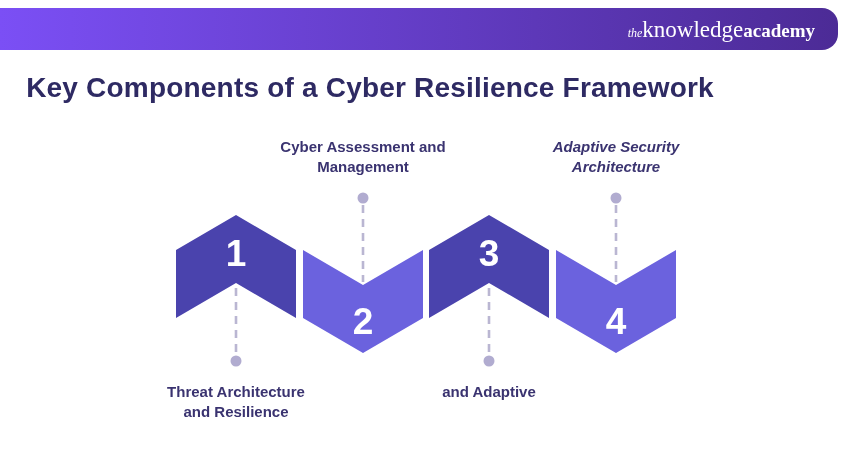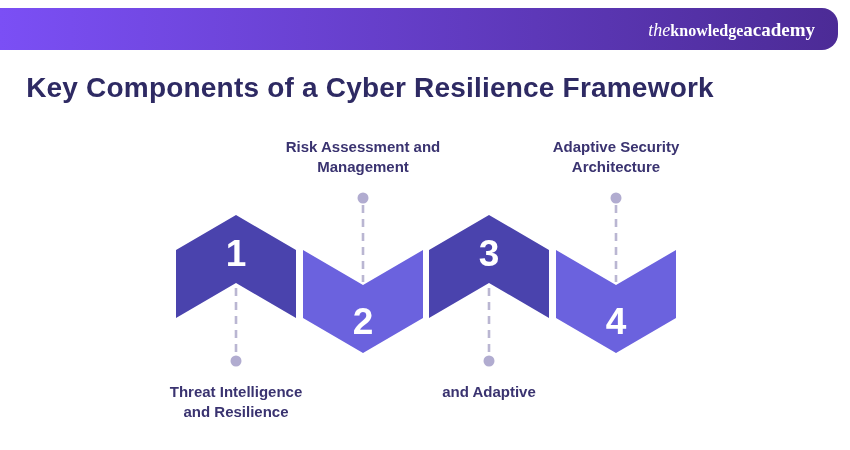--- a/index.html
+++ b/index.html
@@ -23,25 +23,25 @@
     box-sizing: border-box;
   }
   .logo {
     color: #ffffff;
     font-family: "Liberation Serif", serif;
     white-space: nowrap;
     line-height: 1;
   }
   .logo .logo-the {
     font-style: italic;
-    font-size: 18px;
+    font-size: 12px;
   }
   .logo .logo-knowledge {
-    font-size: 16px;
-    font-weight: 700;
+    font-size: 23px;
+    font-weight: 400;
   }
   .logo .logo-academy {
     font-size: 19px;
     font-weight: 700;
   }
   
   .page-title {
     position: absolute;
     left: 0; top: 72px;
     width: 740px;
@@ -74,21 +74,21 @@
   .step-label {
     position: absolute;
     width: 240px;
     text-align: center;
     font-size: 15px;
     font-weight: 600;
     line-height: 20px;
     color: #3a3370;
   }
   .label-top-2    { left: 243px; top: 137px; }
-  .label-top-4    { left: 496px; top: 137px; }
+  .label-top-4    { left: 496px; top: 137px; font-style: italic; }
   .label-bottom-1 { left: 116px; top: 382px; }
   .label-bottom-3 { left: 369px; top: 382px; }
 </style>
 </head>
 <body>
 
 <div class="header-bar" style="background: linear-gradient(90deg, rgb(123, 79, 245), rgb(76, 43, 150)); color: rgb(255, 255, 255);">
   <div class="logo"><span class="logo-the">the</span><span class="logo-knowledge">knowledge</span><span class="logo-academy">academy</span></div>
 </div>
 
@@ -111,25 +111,25 @@
   <circle cx="489" cy="361" r="5.5" fill="#b1acd0"></circle>
   <text class="step-number" x="489" y="266">3</text>
 
   <polygon points="556,250 616,285 676,250 676,318 616,353 556,318" fill="#6b62de"></polygon>
   <line class="connector-line" x1="616" y1="205" x2="616" y2="282" stroke="#bab6d2"></line>
   <circle cx="616" cy="198" r="5.5" fill="#b1acd0"></circle>
   <text class="step-number" x="616" y="334">4</text>
 </svg>
 
 <div class="step-label label-bottom-1" style="color: rgb(58, 51, 112);">
-  <div>Threat Intelligence</div>
+  <div>Threat Architecture</div>
   <div>and Resilience</div>
 </div>
 <div class="step-label label-top-2" style="color: rgb(58, 51, 112);">
-  <div>Risk Assessment and</div>
+  <div>Cyber Assessment and</div>
   <div>Management</div>
 </div>
 <div class="step-label label-bottom-3" style="color: rgb(58, 51, 112);">
   <div>and Adaptive</div>
 </div>
 <div class="step-label label-top-4" style="color: rgb(58, 51, 112);">
   <div>Adaptive Security</div>
   <div>Architecture</div>
 </div>
 

